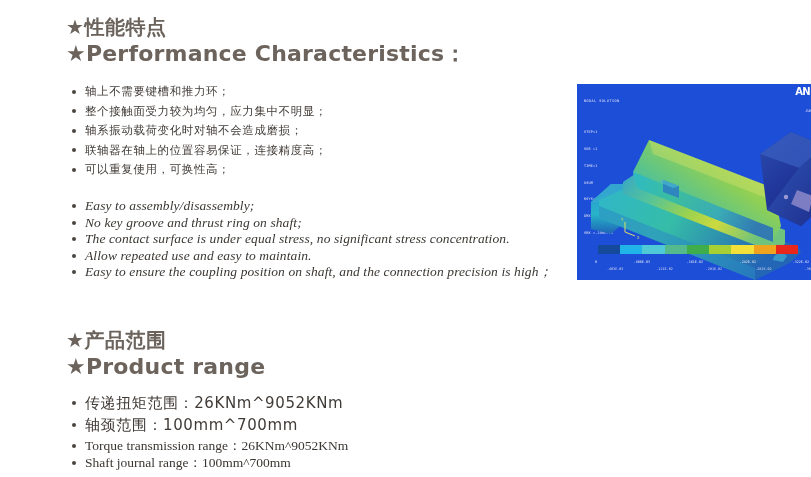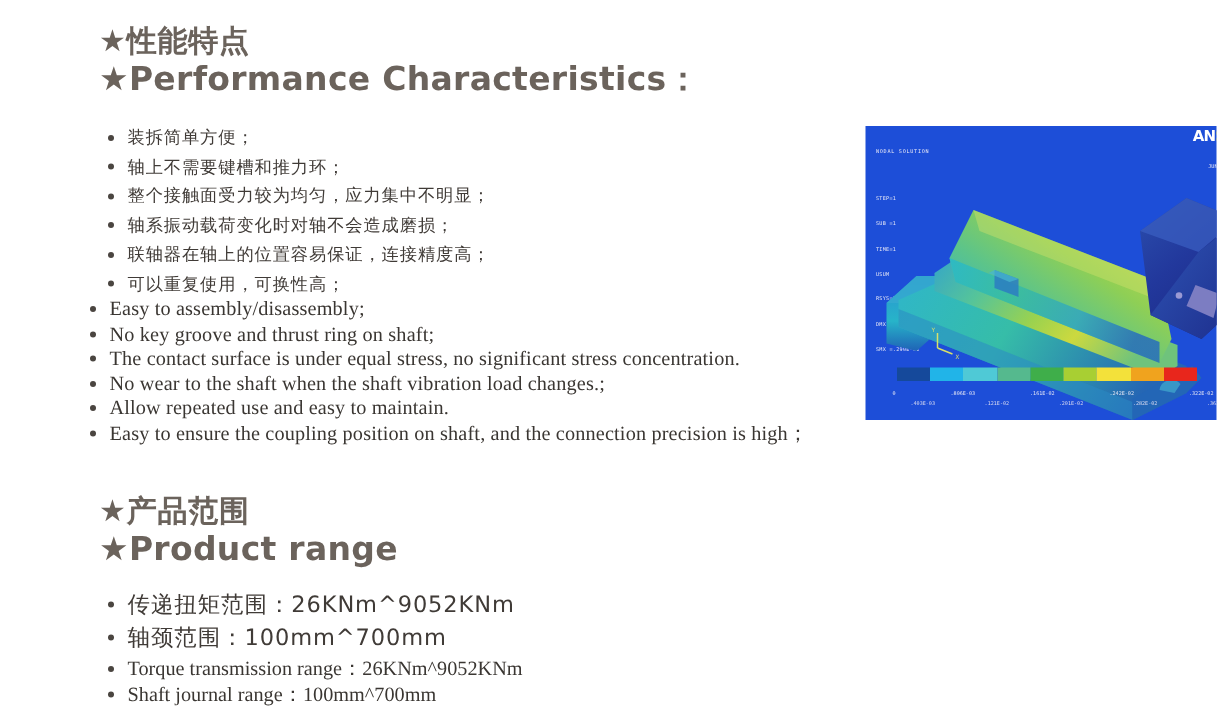--- a/index.html
+++ b/index.html
@@ -52,21 +52,21 @@
   }
   .cn-list li{
     font-family:"DejaVu Sans","Liberation Sans",sans-serif;
     font-size:11.5px;
     color:#403b37;
     line-height:19.5px;
     letter-spacing:0.6px;
   }
 
   .en-list{
-    position:absolute;left:16px;top:198px;
+    position:absolute;left:28px;top:198px;font-style:italic;
   }
   .en-list li{
     font-family:"Liberation Serif","DejaVu Serif",serif;
     font-size:13.5px;
     color:#3a3632;
     line-height:16.5px;
     letter-spacing:0.1px;
   }
 
   .pr-cn-list{
@@ -154,33 +154,31 @@
 <body>
 
 <div class="page">
 
   <div class="h-block" style="top:14px;">
     <div class="h-cn">★性能特点</div>
     <div class="h-en">★Performance Characteristics：</div>
   </div>
 
   <ul class="blist cn-list">
-    <li><span class="dot"></span><span>装拆简单方便；</span></li>
     <li><span class="dot"></span><span>轴上不需要键槽和推力环；</span></li>
     <li><span class="dot"></span><span>整个接触面受力较为均匀，应力集中不明显；</span></li>
     <li><span class="dot"></span><span>轴系振动载荷变化时对轴不会造成磨损；</span></li>
     <li><span class="dot"></span><span>联轴器在轴上的位置容易保证，连接精度高；</span></li>
     <li><span class="dot"></span><span>可以重复使用，可换性高；</span></li>
   </ul>
 
   <ul class="blist en-list">
     <li><span class="dot"></span><span>Easy to assembly/disassembly;</span></li>
     <li><span class="dot"></span><span>No key groove and thrust ring on shaft;</span></li>
     <li><span class="dot"></span><span>The contact surface is under equal stress, no significant stress concentration.</span></li>
-    <li><span class="dot"></span><span>No wear to the shaft when the shaft vibration load changes.;</span></li>
     <li><span class="dot"></span><span>Allow repeated use and easy to maintain.</span></li>
     <li><span class="dot"></span><span>Easy to ensure the coupling position on shaft, and the connection precision is high；</span></li>
   </ul>
 
   <div class="fea">
 
     <div class="ansys-logo">
       <span class="a1">AN</span><span class="a2">SYS</span>
     </div>
 

